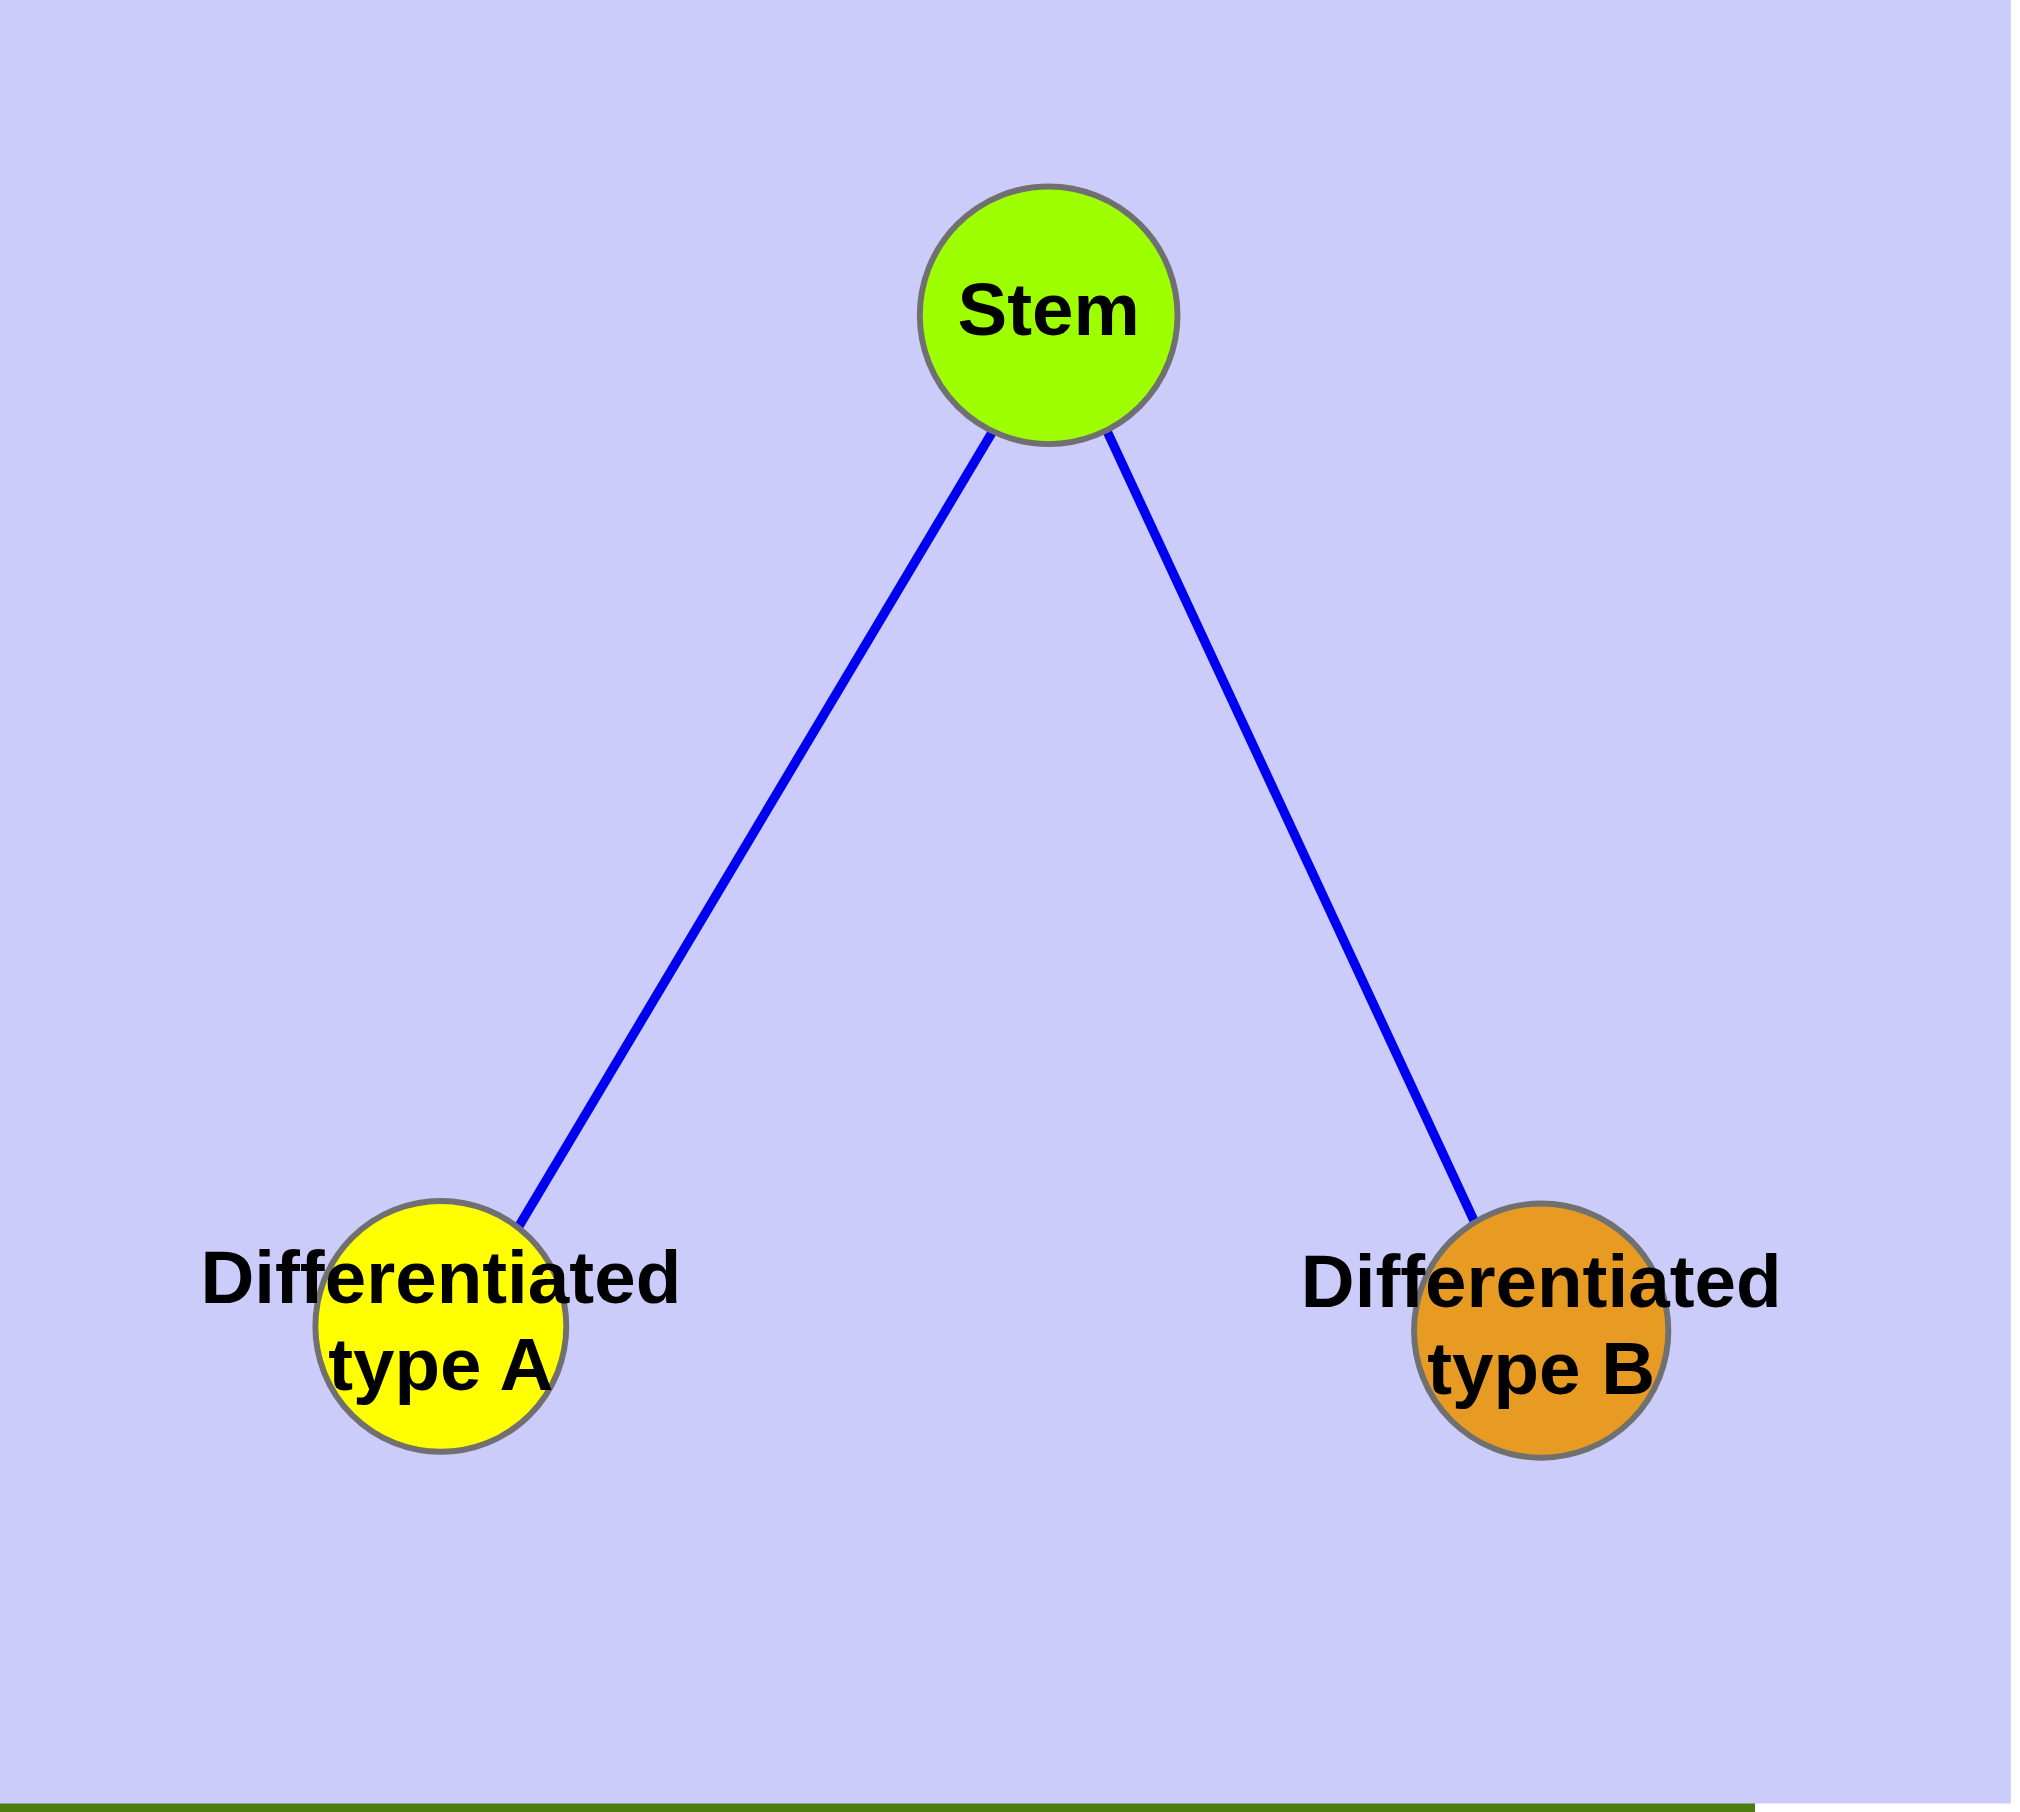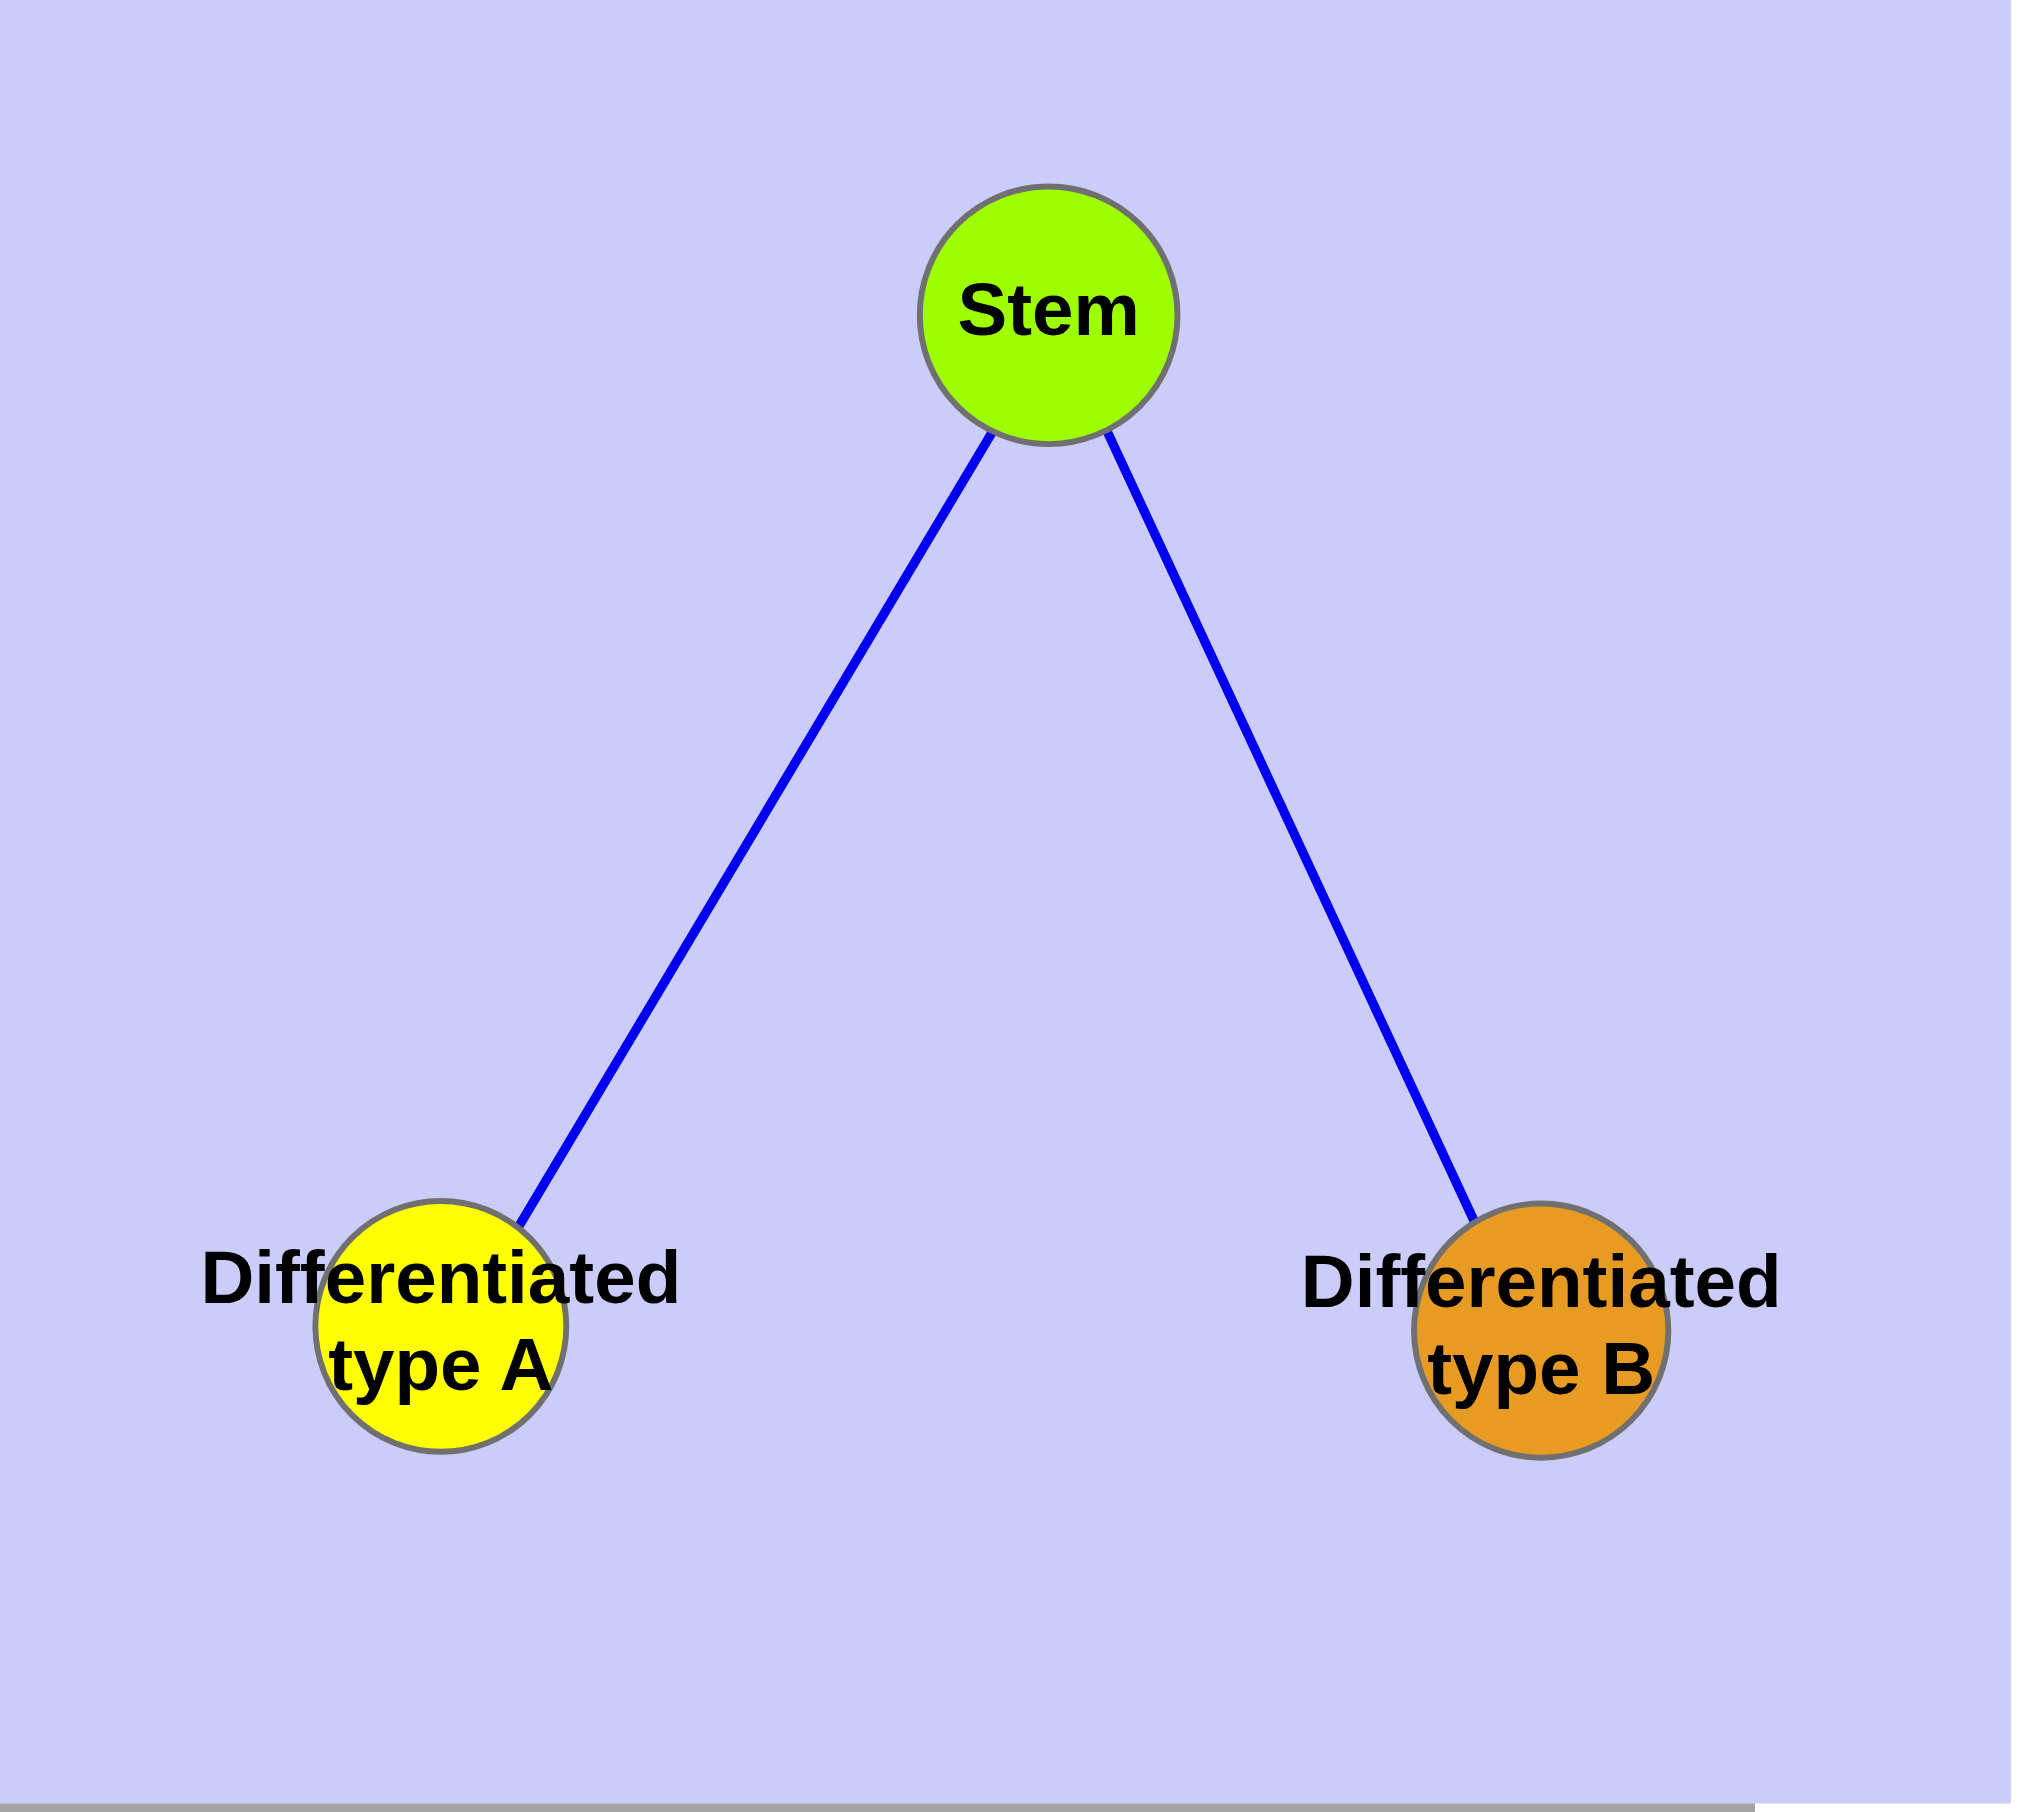--- a/index.html
+++ b/index.html
@@ -33,21 +33,21 @@
     font-weight: bold;
     fill: #000000;
     text-anchor: middle;
     dominant-baseline: middle;
     paint-order: normal;
   }
 </style>
 </head>
 <body style="width: 2021px; height: 1812px;">
 
-<div id="graph-canvas" style="width: 1755px; height: 1812px; background: #a3a3a3;">
+<div id="graph-canvas" style="width: 1755px; height: 1812px; background: #4d7c0f;">
   <svg id="graph-svg" viewBox="0 0 2384 2138" preserveAspectRatio="none" xmlns="http://www.w3.org/2000/svg">
 
     <rect id="plot-background" x="0" y="0" width="2372" height="2128" fill="#CCCCFA"></rect>
 
     <g id="edges-layer">
       <line x1="1171" y1="509" x2="612" y2="1447" stroke="#0000F0" stroke-width="11" stroke-linecap="butt"></line>
       <line x1="1306" y1="509" x2="1740" y2="1443" stroke="#0000F0" stroke-width="11" stroke-linecap="butt"></line>
     </g>
 
     <g id="nodes-layer">

